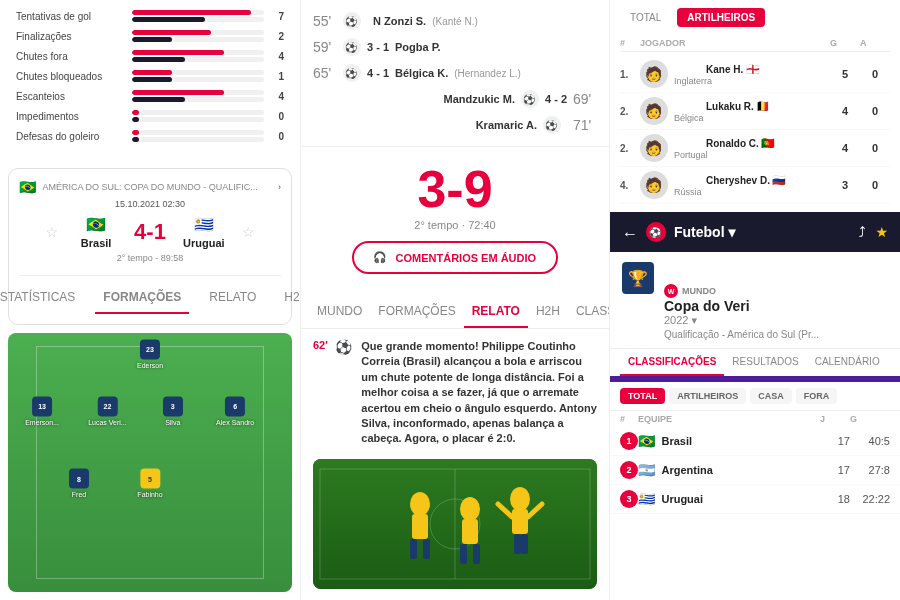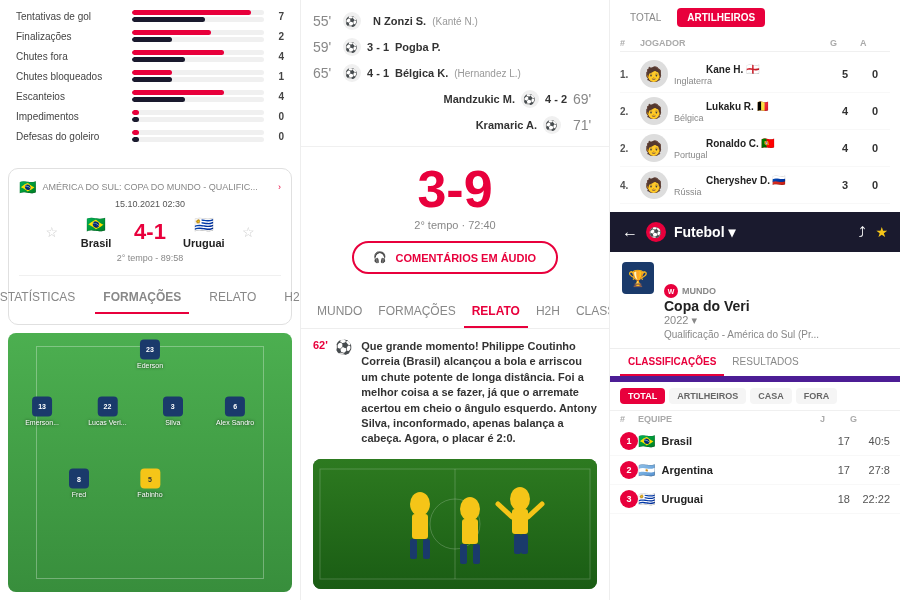--- a/index.html
+++ b/index.html
@@ -939,20 +939,21 @@
       </div>
       <div class="copa-title">Copa do Veri</div>
       <div class="copa-year">2022 ▾</div>
       <div class="copa-subtitle">Qualificação - América do Sul (Pr...</div>
     </div>
   </div>
 
   <div class="standings-tabs">
     <span class="st-tab st-tab-active">CLASSIFICAÇÕES</span>
     <span class="st-tab">RESULTADOS</span>
+    <span class="st-tab">CALENDÁRIO</span>
   </div>
 
   <div class="standings-filter">
     <span class="sf-btn sf-btn-active">TOTAL</span>
     <span class="sf-btn">ARTILHEIROS</span>
     <span class="sf-btn">CASA</span>
     <span class="sf-btn">FORA</span>
   </div>
 
   <div class="standings-header">

